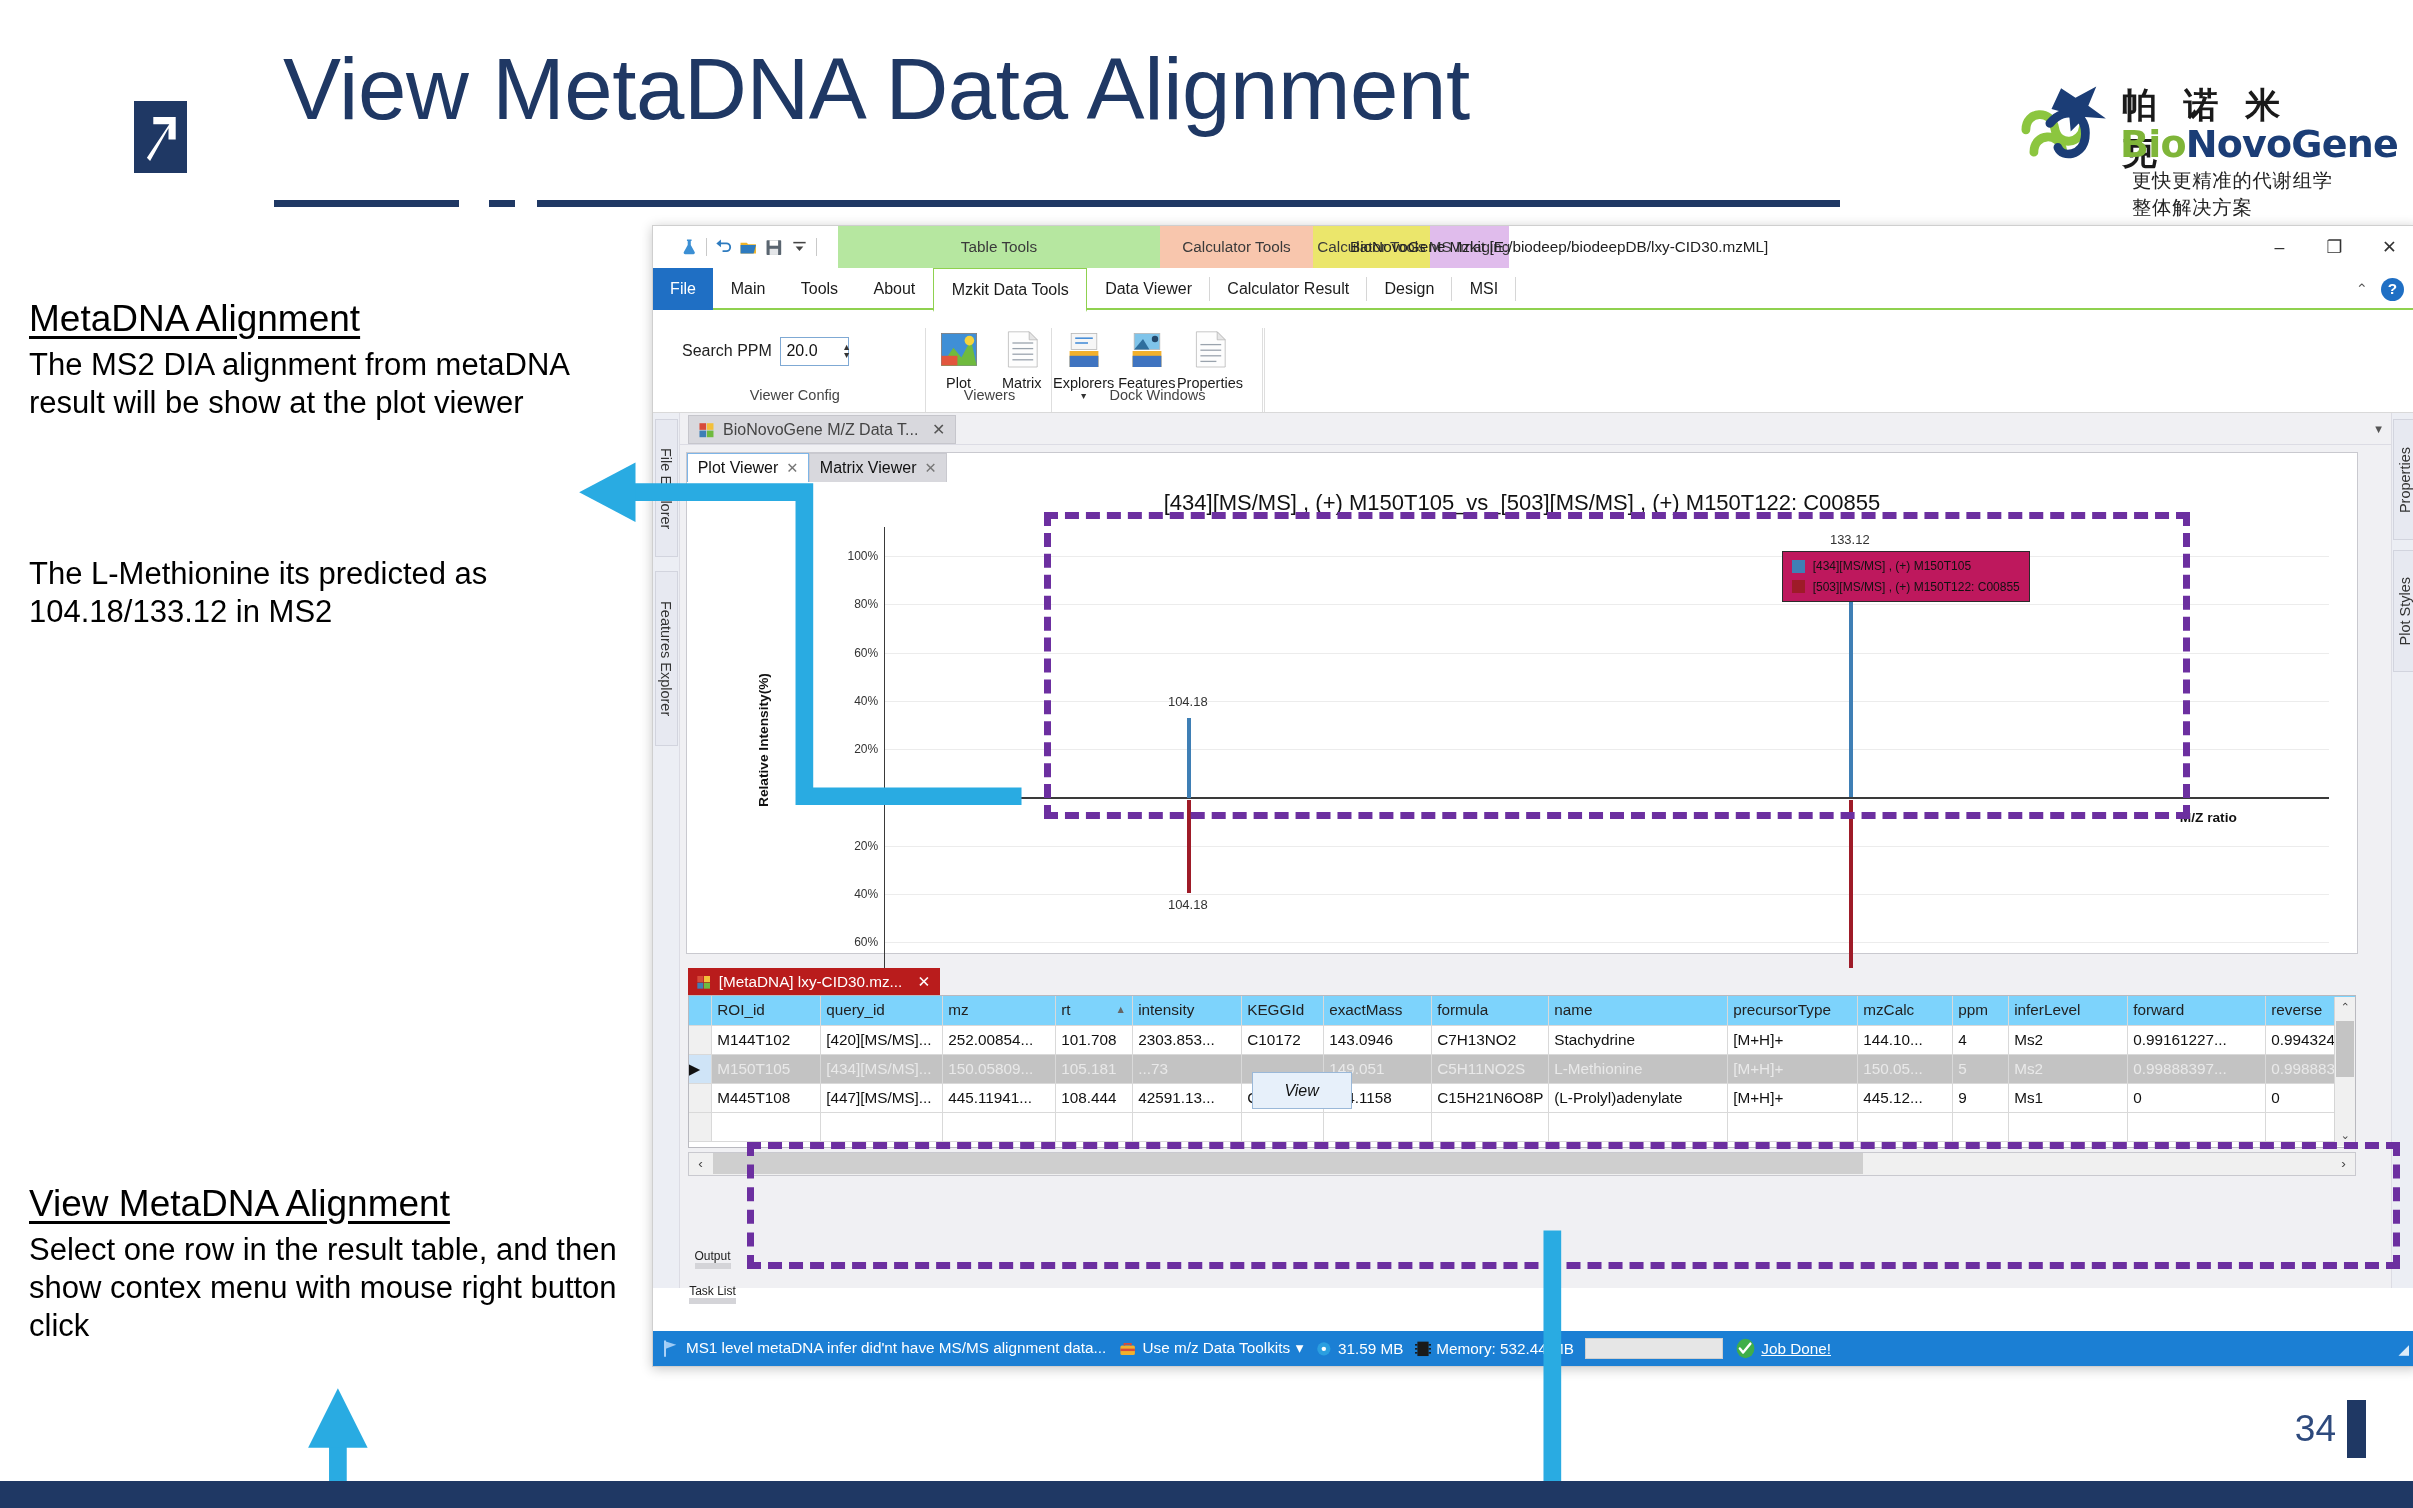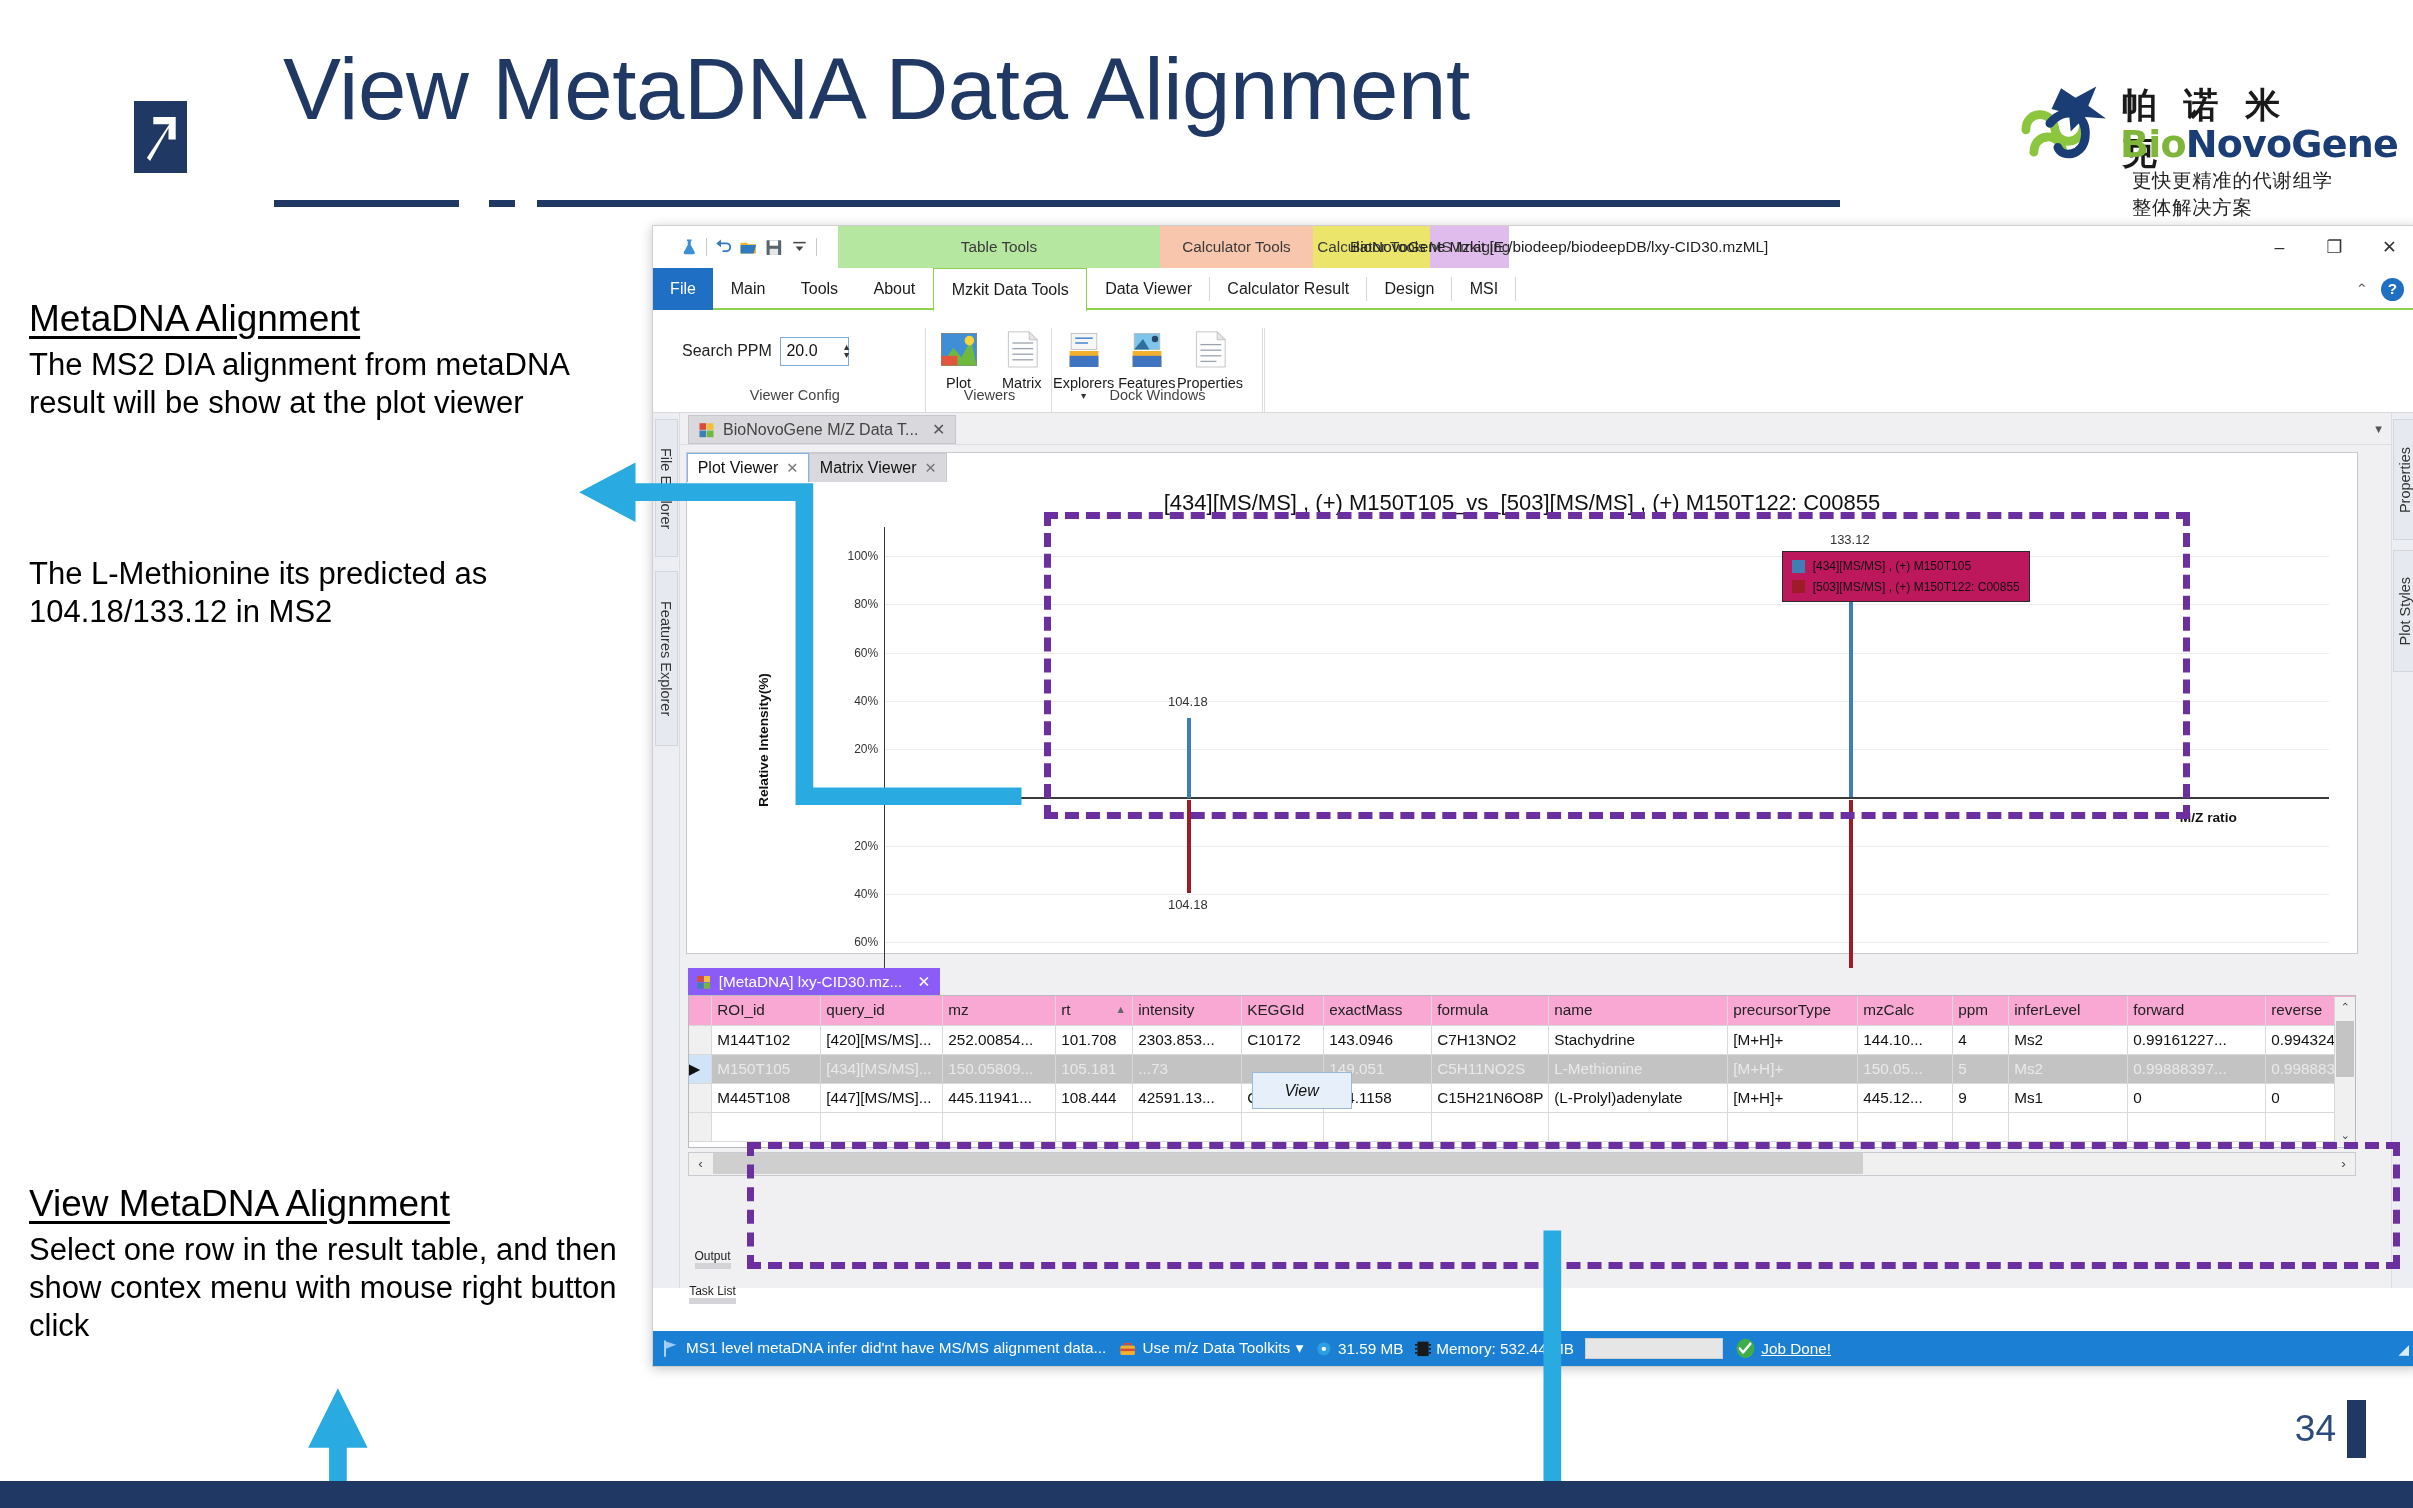--- a/index.html
+++ b/index.html
@@ -219,36 +219,36 @@
   }
   .legend-row { display:flex; align-items:center; gap:7.2px; font-size:12px; color:#111; white-space:nowrap; }
   .swatch { width:13px; height:13px; display:inline-block; }
 
   
   .tablepanel {
     position:absolute; left:33px; top:555px; width:1672px; height:211px;
     background:#f0f0f3;
   }
   .tp-tab {
-    position:absolute; left:1.6px; top:0; height:27px; background:#8b5cf6;
+    position:absolute; left:1.6px; top:0; height:27px; background:#b91c1c;
     display:flex; align-items:center; gap:7.2px; padding:0 9.7px 0 8px;
     color:#fff; font-size:15.3px; white-space:nowrap; min-width:241px;
   }
   .tp-tab .x { margin-left:8px; font-size:15.3px; }
   .grid {
     position:absolute; left:1.6px; top:27px; right:1.6px; height:153px;
     background:#fff; border:0.8px solid #b9b9bf; overflow:hidden;
   }
   table.dg { border-collapse:collapse; table-layout:fixed; width:100%; font-size:15.3px; color:#111; }
   table.dg th, table.dg td {
     border-right:0.8px solid #d9d9d9; border-bottom:0.8px solid #d9d9d9;
     text-align:left; padding:0 5.6px; height:29px; overflow:hidden;
     white-space:nowrap; text-overflow:clip; font-weight:400;
   }
-  table.dg th { background:#f9a8d4; color:#222; }
+  table.dg th { background:#7dd3fc; color:#222; }
   table.dg tr.sel td { background:#c3c3c3; color:#e9e9e9; }
   .rowhdr { width:22.5px; background:#f0f0f0; padding:0 !important; text-align:center; }
   tr.sel .rowhdr { background:#cfe4f7 !important; color:#111 !important; }
   .sort-caret { float:right; font-size:10.5px; color:#666; margin-top:1.6px; }
   .vscroll {
     position:absolute; right:0.8px; top:0.8px; width:21px; bottom:0.8px;
     background:#f0f0f0; border-left:0.8px solid #d5d5d5;
   }
   .vscroll .thumb { position:absolute; left:1.6px; top:24px; width:17.7px; height:56px; background:#c4c4c4; }
   .vscroll .up, .vscroll .dn { position:absolute; left:0; width:21px; height:21px; font-size:11.3px; color:#444; display:flex; align-items:center; justify-content:center; }

